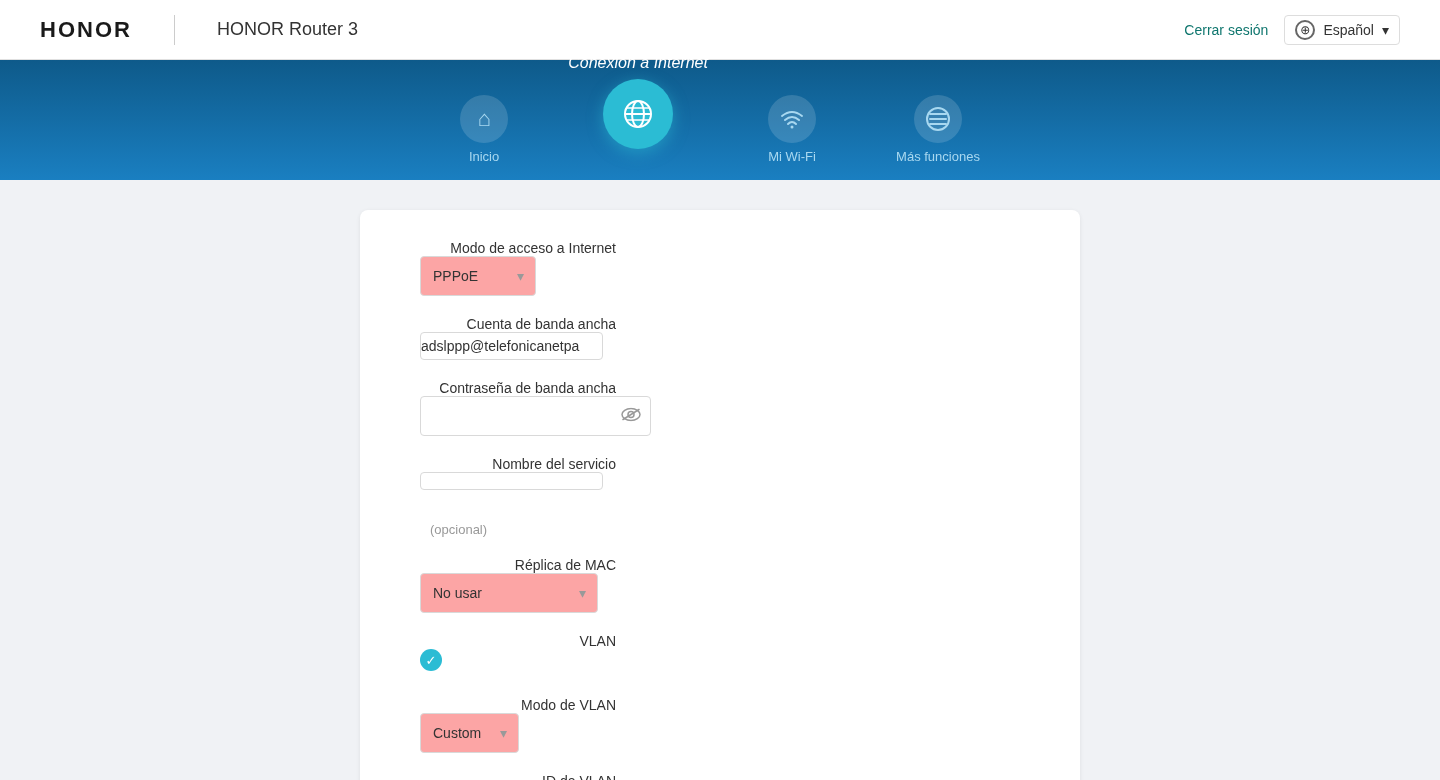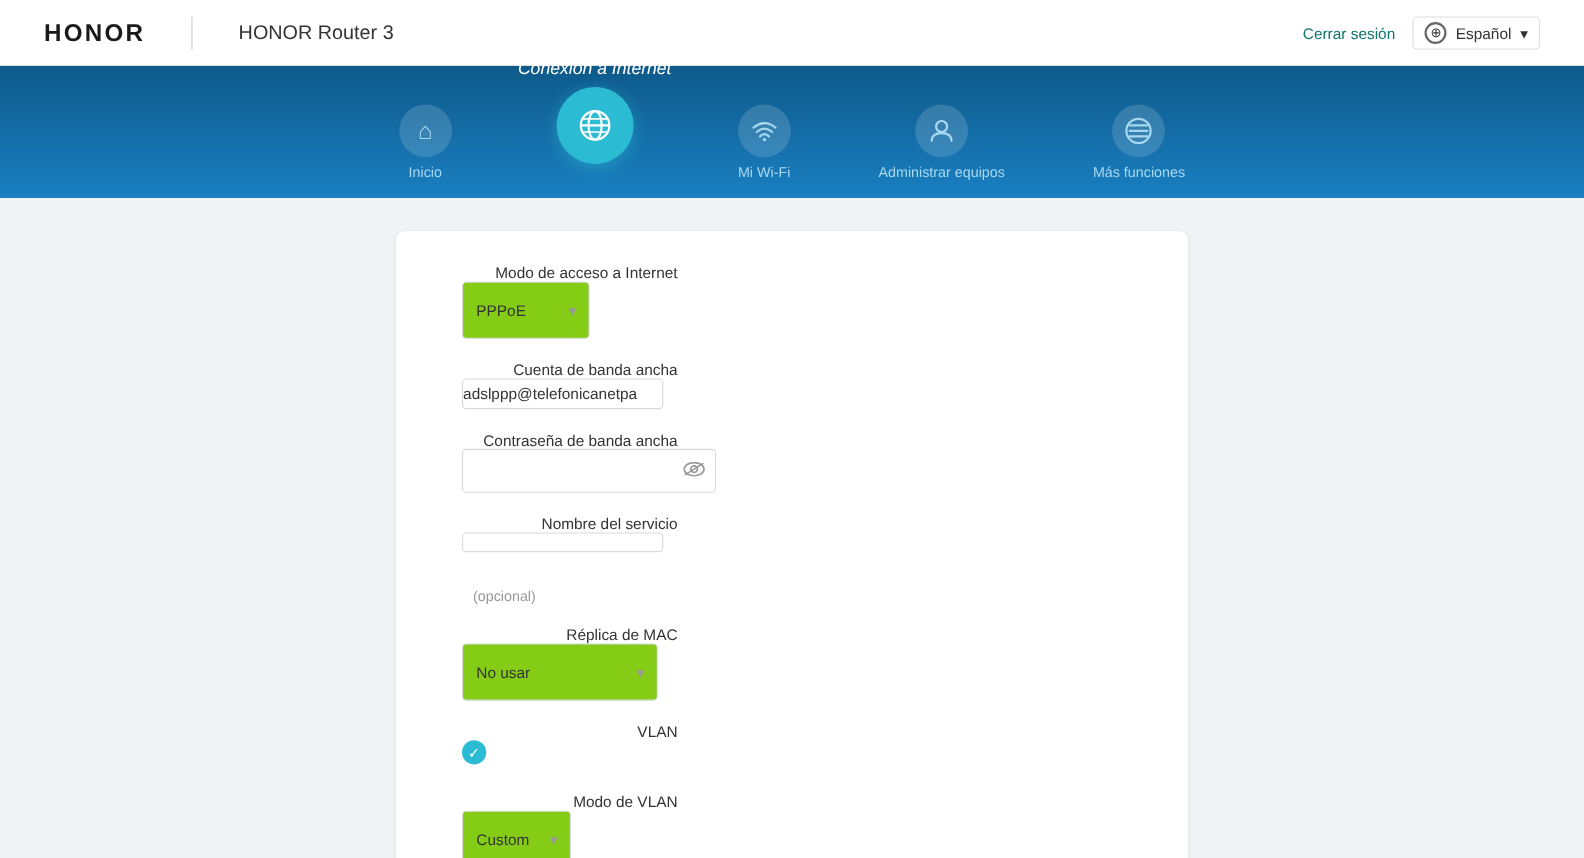--- a/index.html
+++ b/index.html
@@ -180,28 +180,28 @@
       font-size: 14px;
       color: #333;
       outline: none;
     }
     .select-wrapper {
       flex: 1;
       position: relative;
     }
     .form-select {
       width: 100%;
-      height: 52px;
+      height: 40px;
       border: 1px solid #d9d9d9;
       border-radius: 4px;
       padding: 0 36px 0 12px;
       font-size: 14px;
       color: #333;
       appearance: none;
-      background: #84cc16;
+      background: #fca5a5;
       cursor: pointer;
       outline: none;
     }
     .select-arrow {
       position: absolute;
       right: 12px;
       top: 50%;
       transform: translateY(-50%);
       pointer-events: none;
       color: #999;
@@ -294,29 +294,20 @@
       <svg width="26" height="26" viewBox="0 0 26 26" fill="none">
         <path d="M3 10 Q13 2 23 10" stroke="#a8d8f0" stroke-width="2" fill="none" stroke-linecap="round"></path>
         <path d="M6 14 Q13 8 20 14" stroke="#a8d8f0" stroke-width="2" fill="none" stroke-linecap="round"></path>
         <path d="M9 18 Q13 14 17 18" stroke="#a8d8f0" stroke-width="2" fill="none" stroke-linecap="round"></path>
         <circle cx="13" cy="21" r="1.5" fill="#a8d8f0"></circle>
       </svg>
     </div>
     <span class="nav-label">Mi Wi-Fi</span>
   </div>
 
-  <div class="nav-item">
-    <div class="nav-icon-circle">
-      <svg width="26" height="26" viewBox="0 0 26 26" fill="none">
-        <circle cx="13" cy="9" r="5" stroke="#a8d8f0" stroke-width="2"></circle>
-        <path d="M4 22 Q4 15 13 15 Q22 15 22 22" stroke="#a8d8f0" stroke-width="2" fill="none" stroke-linecap="round"></path>
-      </svg>
-    </div>
-    <span class="nav-label">Administrar equipos</span>
-  </div>
 
   <div class="nav-item">
     <div class="nav-icon-circle">
       <svg width="26" height="26" viewBox="0 0 26 26" fill="none">
         <line x1="5" y1="8" x2="21" y2="8" stroke="#a8d8f0" stroke-width="2" stroke-linecap="round"></line>
         <line x1="5" y1="13" x2="21" y2="13" stroke="#a8d8f0" stroke-width="2" stroke-linecap="round"></line>
         <line x1="5" y1="18" x2="21" y2="18" stroke="#a8d8f0" stroke-width="2" stroke-linecap="round"></line>
         <circle cx="13" cy="13" r="11" stroke="#a8d8f0" stroke-width="2" fill="none"></circle>
       </svg>
     </div>

